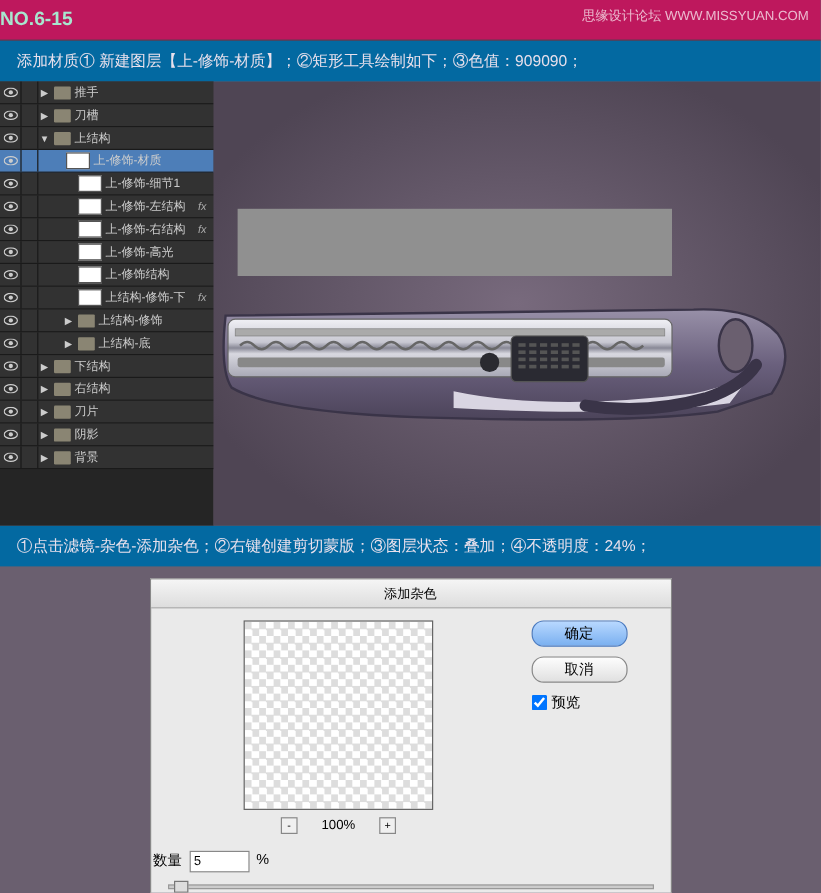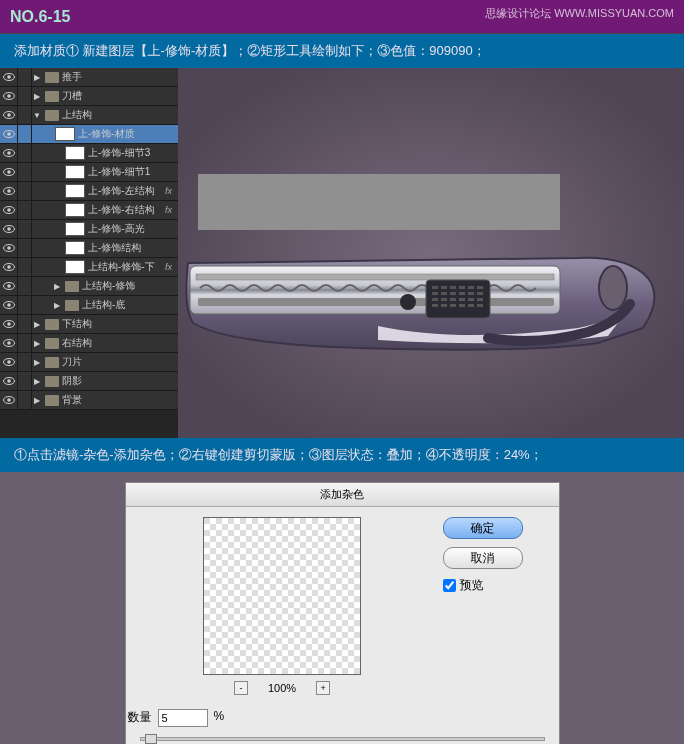--- a/index.html
+++ b/index.html
@@ -1,18 +1,18 @@
 <!DOCTYPE html>
 <html><head>
 <meta charset="utf-8">
 <style>
 *{margin:0;padding:0;box-sizing:border-box;font-family:"Microsoft YaHei",sans-serif}
 body{width:684px;height:744px;background:#6a5f6f;overflow:hidden;position:relative}
 .watermark{position:absolute;top:6px;right:10px;color:#fff;font-size:11px;opacity:.7;z-index:100}
-.header{height:34px;background:#701a75;display:flex;align-items:center;padding-left:10px;border-bottom:1px solid #4a4250}
+.header{height:34px;background:#be185d;display:flex;align-items:center;padding-left:0;border-bottom:1px solid #4a4250}
 .header-no{color:#a8e6cf;font-size:16px;font-weight:bold}
 .instruction{color:#e8e0ec;font-size:13px;padding:8px 14px;background:#0369a1}
 .main{display:flex;height:370px}
 .layers{width:178px;background:#252525;font-size:10px;color:#ccc}
 .layer-row{display:flex;align-items:center;height:19px;border-bottom:1px solid #1a1a1a;background:#323232}
 .layer-row.selected{background:#4d7eb8}
 .vis{width:18px;text-align:center;border-right:1px solid #1a1a1a;height:100%;display:flex;align-items:center;justify-content:center}
 .vis svg{width:12px;height:8px}
 .lock{width:14px;border-right:1px solid #1a1a1a;height:100%}
 .indent{display:inline-block}
@@ -98,32 +98,20 @@
         <span class="vis">
           <svg viewBox="0 0 12 8">
             <ellipse cx="6" cy="4" rx="5.5" ry="3.5" fill="none" stroke="#ccc" stroke-width="1"></ellipse>
             <circle cx="6" cy="4" r="1.8" fill="#ccc"></circle>
           </svg>
         </span>
         <span class="lock"></span>
         <span class="indent" style="width:20px"></span>
         <span class="layer-thumb"></span>
         <span class="layer-label">上-修饰-材质</span>
-      </div>
-      <div class="layer-row">
-        <span class="vis">
-          <svg viewBox="0 0 12 8">
-            <ellipse cx="6" cy="4" rx="5.5" ry="3.5" fill="none" stroke="#ccc" stroke-width="1"></ellipse>
-            <circle cx="6" cy="4" r="1.8" fill="#ccc"></circle>
-          </svg>
-        </span>
-        <span class="lock"></span>
-        <span class="indent" style="width:30px"></span>
-        <span class="layer-thumb"></span>
-        <span class="layer-label">上-修饰-细节3</span>
       </div>
       <div class="layer-row">
         <span class="vis">
           <svg viewBox="0 0 12 8">
             <ellipse cx="6" cy="4" rx="5.5" ry="3.5" fill="none" stroke="#ccc" stroke-width="1"></ellipse>
             <circle cx="6" cy="4" r="1.8" fill="#ccc"></circle>
           </svg>
         </span>
         <span class="lock"></span>
         <span class="indent" style="width:30px"></span>

